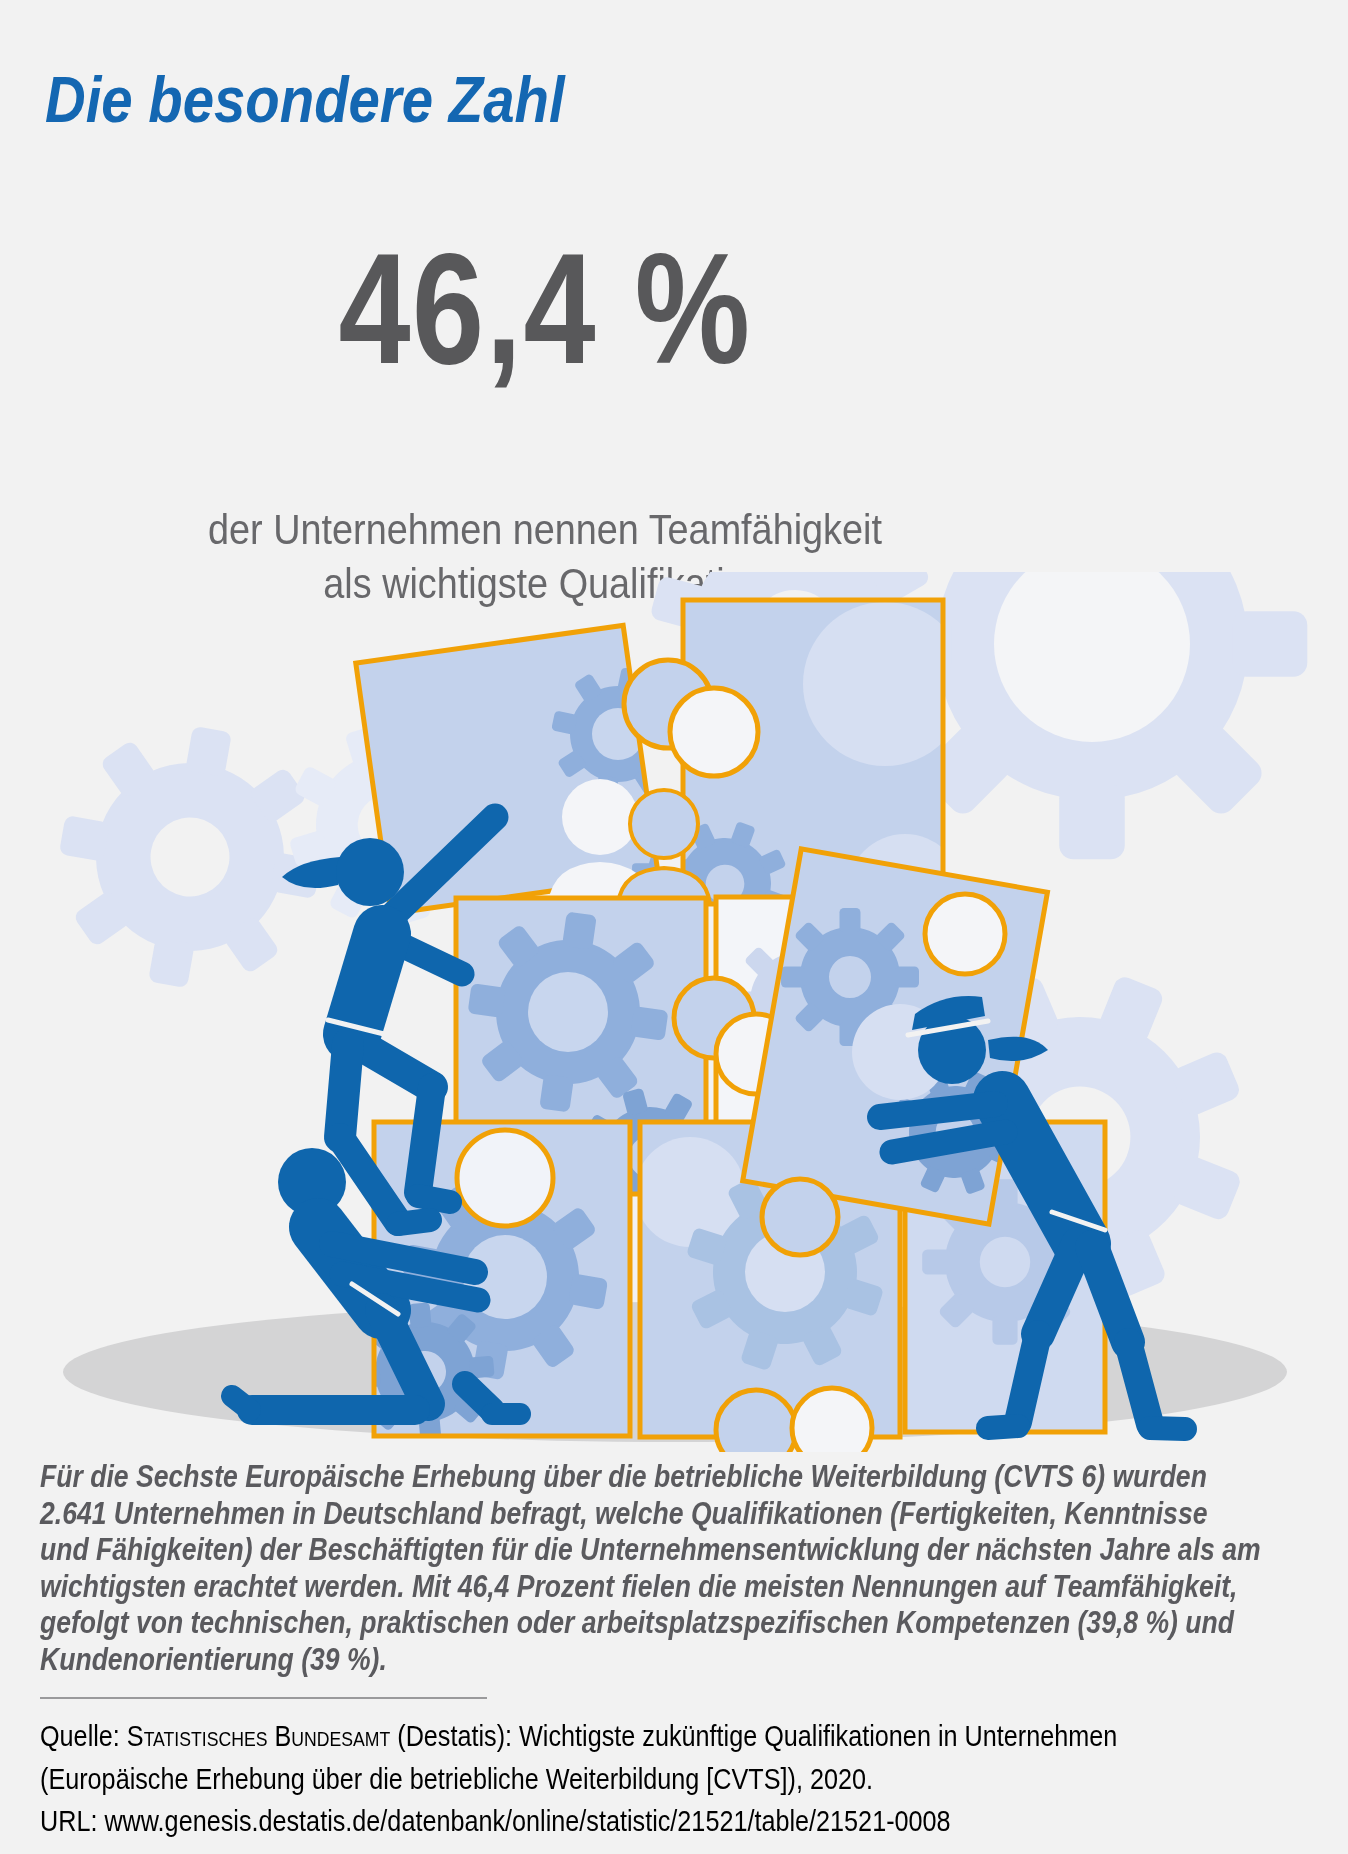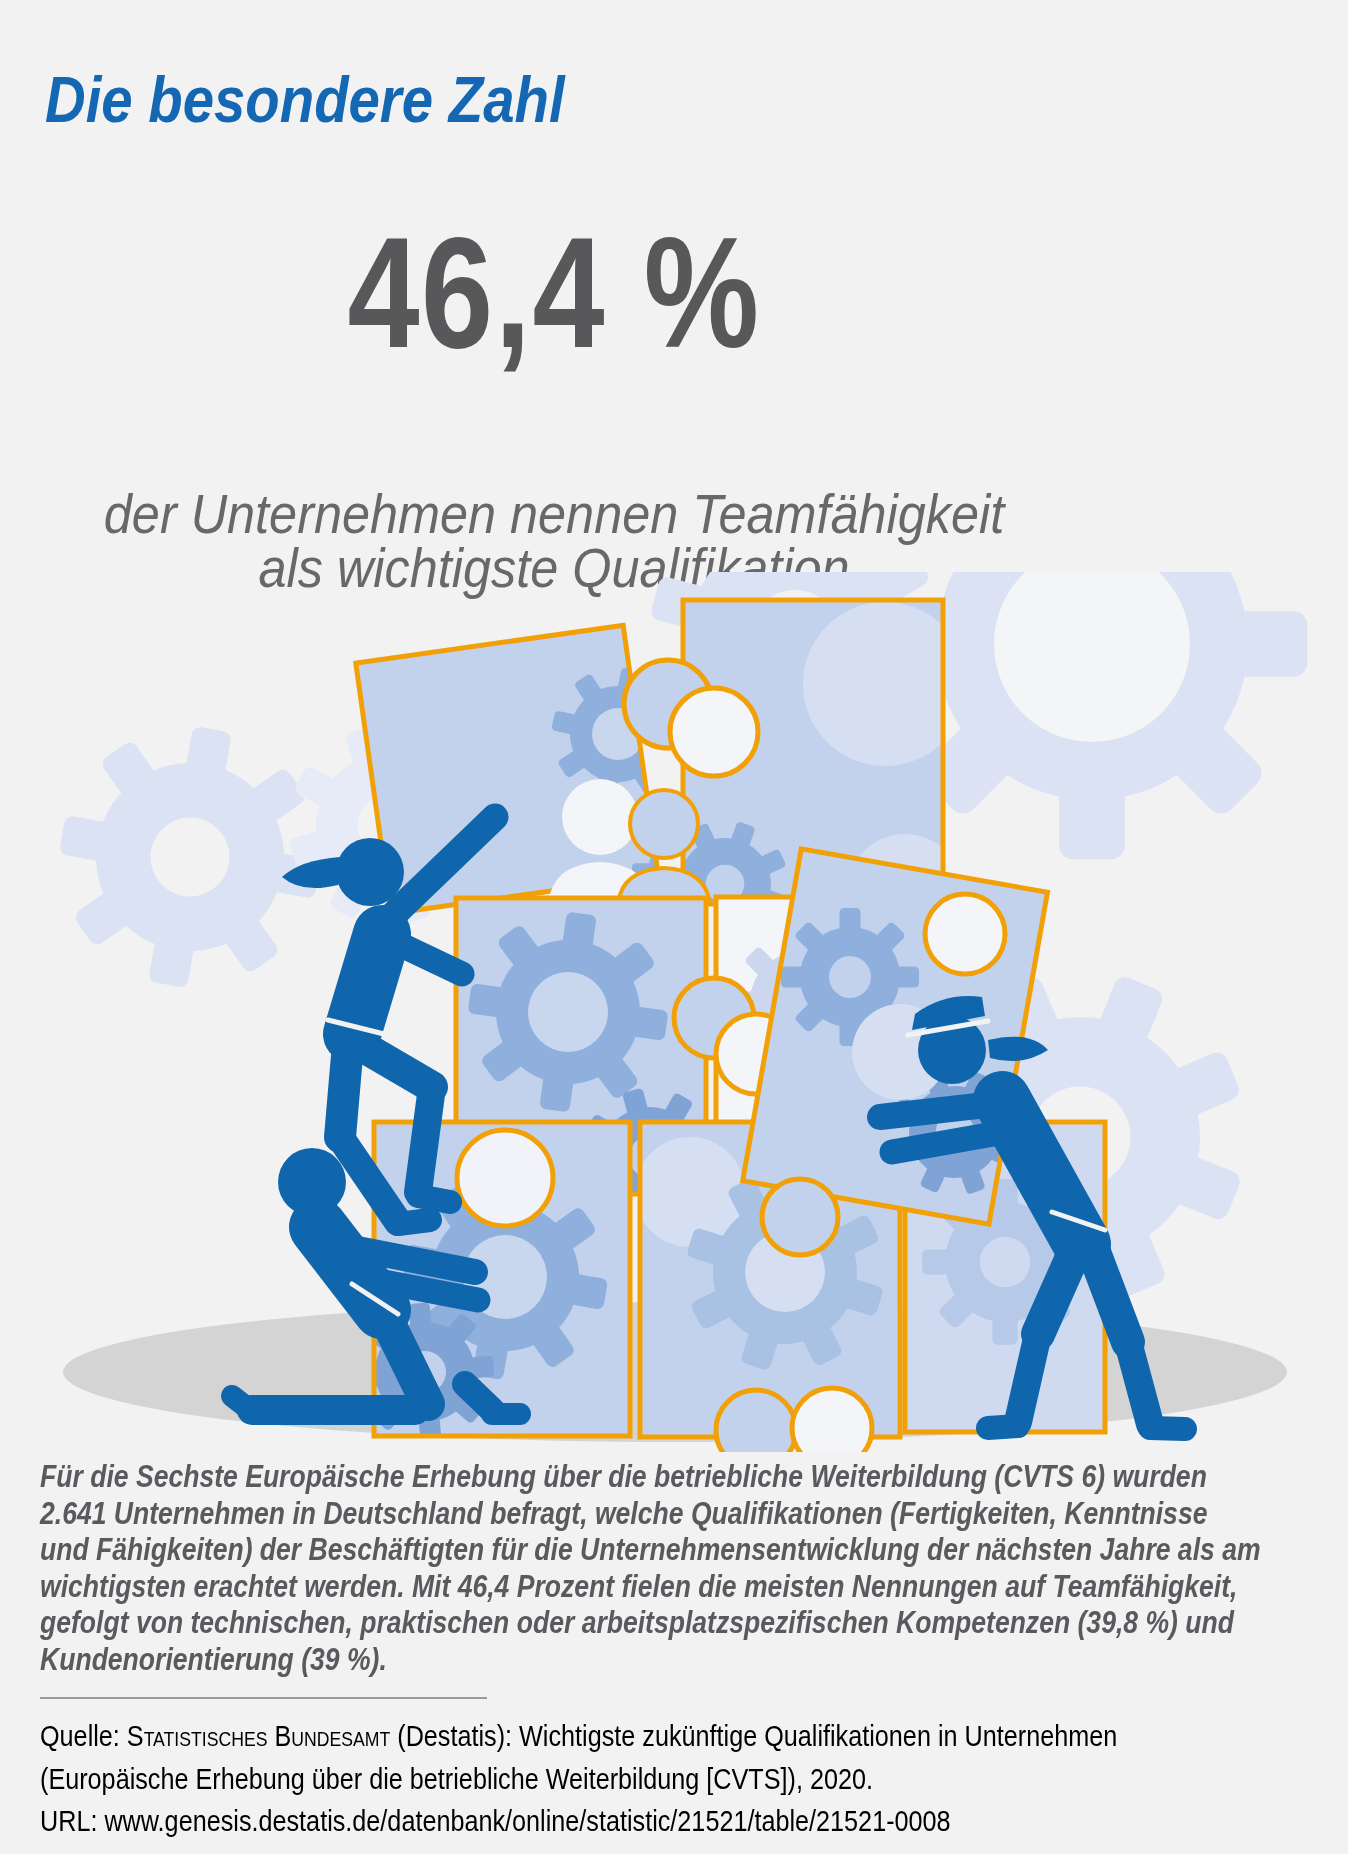--- a/index.html
+++ b/index.html
@@ -9,28 +9,28 @@
     font-family:"Liberation Sans", sans-serif;
     color:#58585a;
   }
   .title {
     position:absolute; left:45px; top:46px;
     font-size:64px; font-style:italic; font-weight:bold;
     color:#1467b2; white-space:nowrap;
     transform:scaleX(0.88); transform-origin:left top;
   }
   .headline {
-    position:absolute; left:0; top:196px; width:1090px; text-align:center;padding-left:9px;
+    position:absolute; left:0; top:212px; width:1090px; text-align:center;
   }
   .big-number {
     font-size:158px; font-weight:bold; line-height:1; color:#58585a;
     letter-spacing:2px; white-space:nowrap;
     transform:scaleX(0.82); transform-origin:center top;
   }
-  .subtitle { margin-top:116px; color:#68686b; font-size:56px; line-height:54px;font-style:italic; }
+  .subtitle { margin-top:116px; color:#68686b; font-size:42px; line-height:54px; }
   .subtitle-line {
     transform:scaleX(0.9); transform-origin:center top; white-space:nowrap;
   }
   .illustration { position:absolute; left:0; top:555px; }
   .body-text { position:absolute; left:40px; top:1441px; color:#5a5a5e; }
   .body-line {
     font-size:32px; line-height:36.5px; font-style:italic; font-weight:bold;
     white-space:nowrap; transform:scaleX(0.83); transform-origin:left top;
   }
   .divider {

